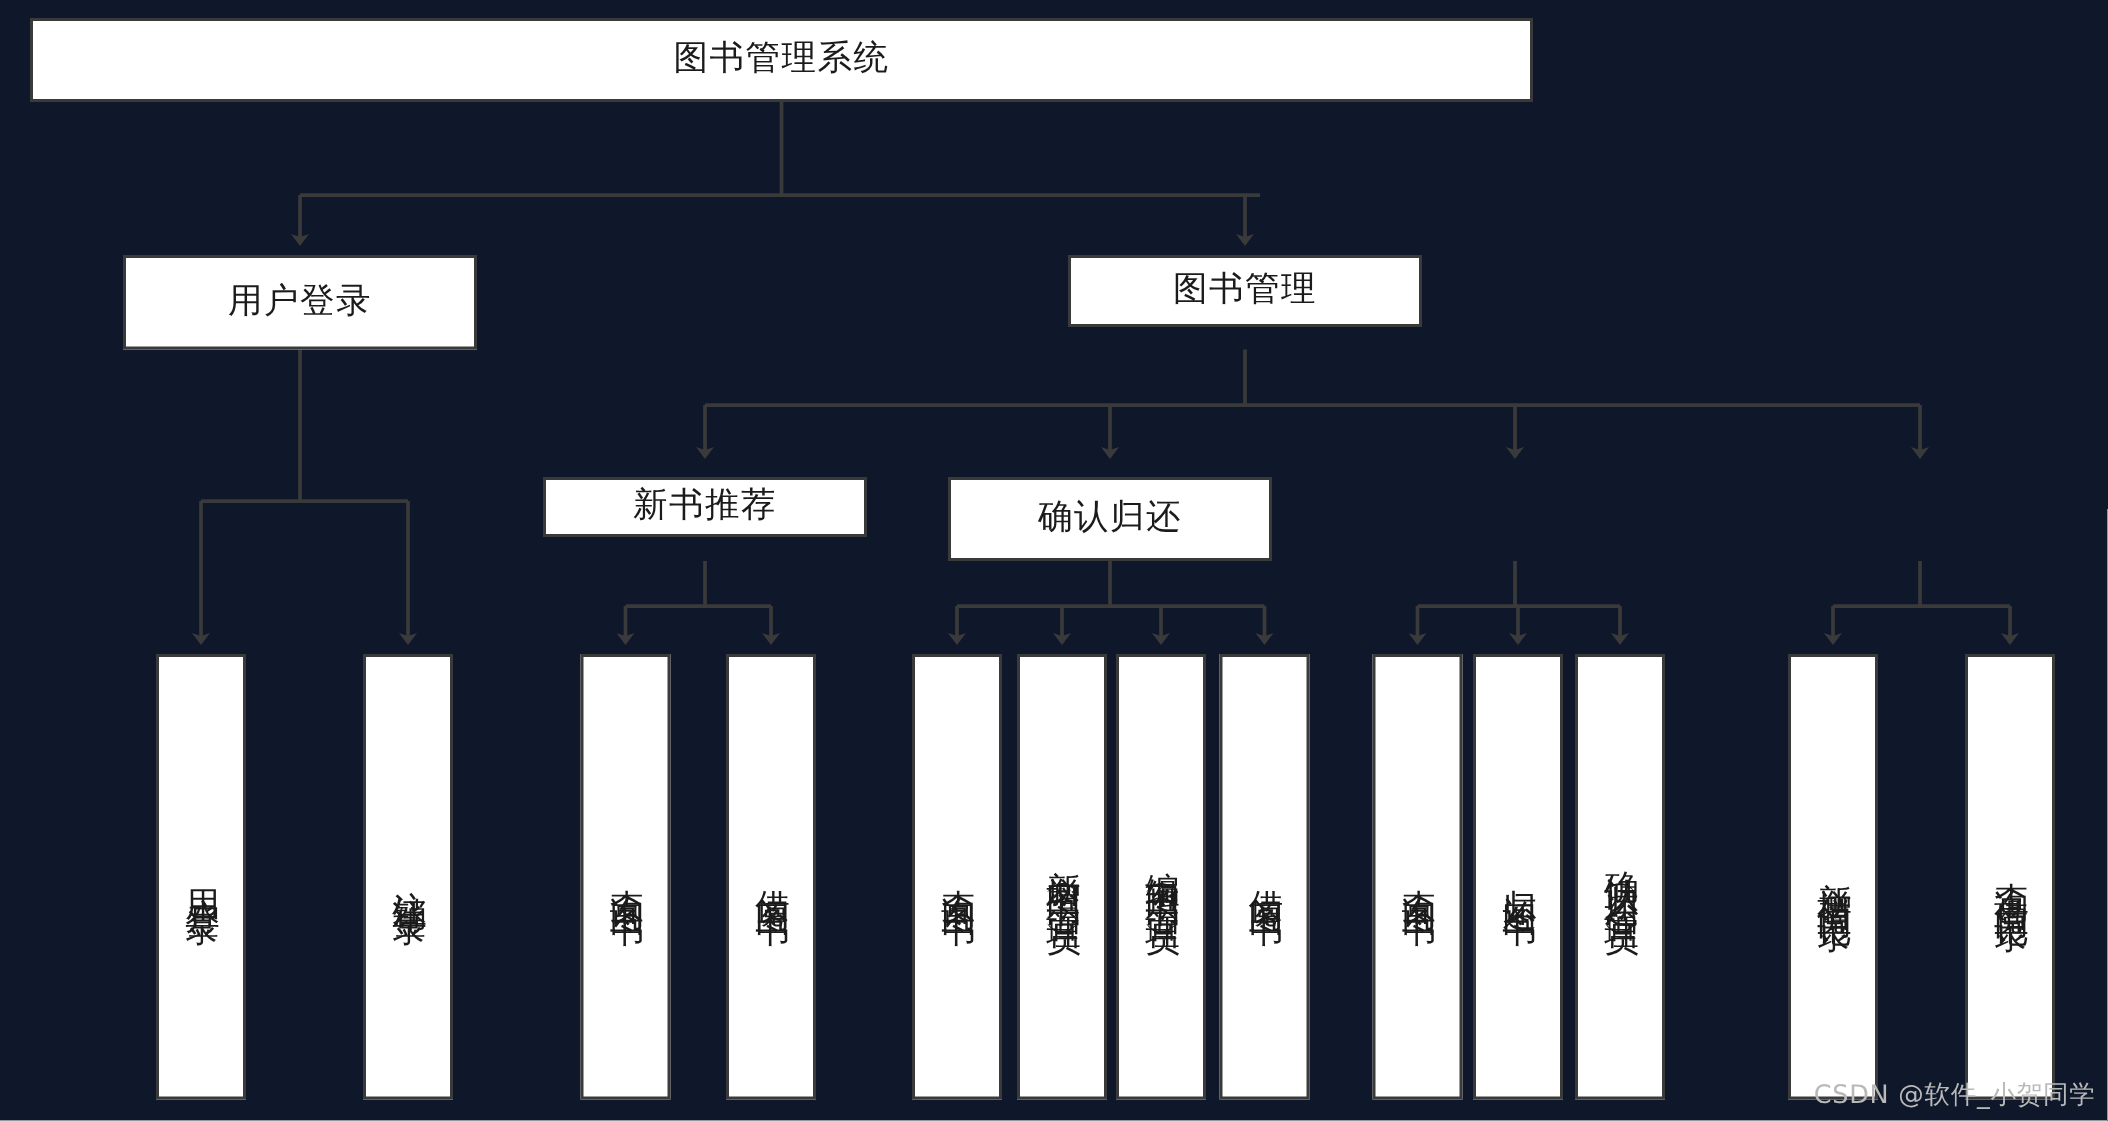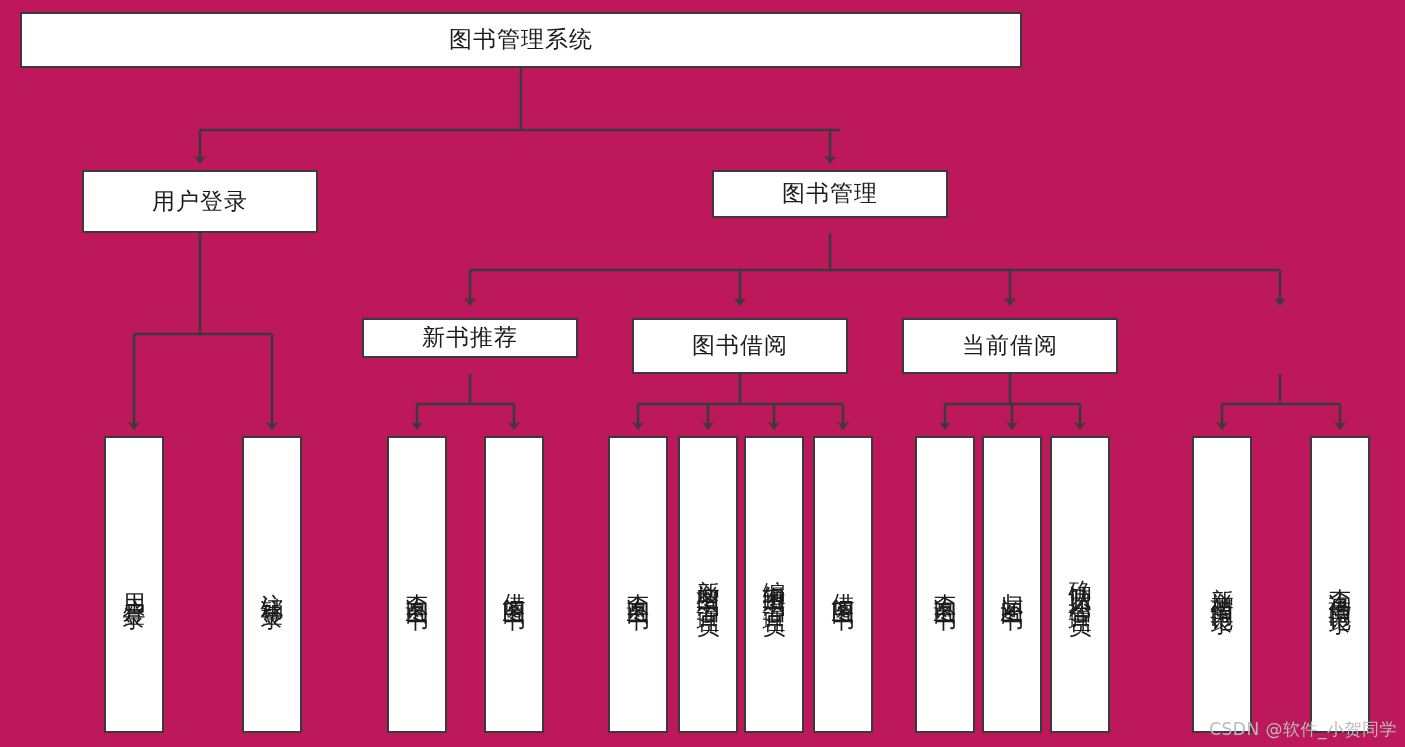--- a/index.html
+++ b/index.html
@@ -7,21 +7,21 @@
     padding: 0;
     background: #ffffff;
   }
   body {
     font-family: "DejaVu Sans", "Liberation Sans", sans-serif;
   }
   #canvas {
     position: relative;
     width: 1405px;
     height: 747px;
-    background: #be185d;
+    background: #0f172a;
     overflow: hidden;
   }
   svg.wires {
     position: absolute;
     left: 0;
     top: 0;
     width: 1405px;
     height: 747px;
     pointer-events: none;
   }
@@ -129,24 +129,21 @@
     <span>用户登录</span>
   </div>
   <div class="node h" style="left:712px; top:170px; width:236px; height:48px;">
     <span>图书管理</span>
   </div>
 
   <div class="node h" style="left:362px; top:318px; width:216px; height:40px;">
     <span>新书推荐</span>
   </div>
   <div class="node h" style="left:632px; top:318px; width:216px; height:56px;">
-    <span>图书借阅</span>
-  </div>
-  <div class="node h" style="left:902px; top:318px; width:216px; height:56px;">
-    <span>当前借阅</span>
+    <span>确认归还</span>
   </div>
 
   <div class="node leaf" style="left:104px; top:436px; width:60px; height:297px;">
     <span class="leaf-text">用户登录</span>
   </div>
   <div class="node leaf" style="left:242px; top:436px; width:60px; height:297px;">
     <span class="leaf-text">注销登录</span>
   </div>
 
   <div class="node leaf" style="left:387px; top:436px; width:60px; height:297px;">

